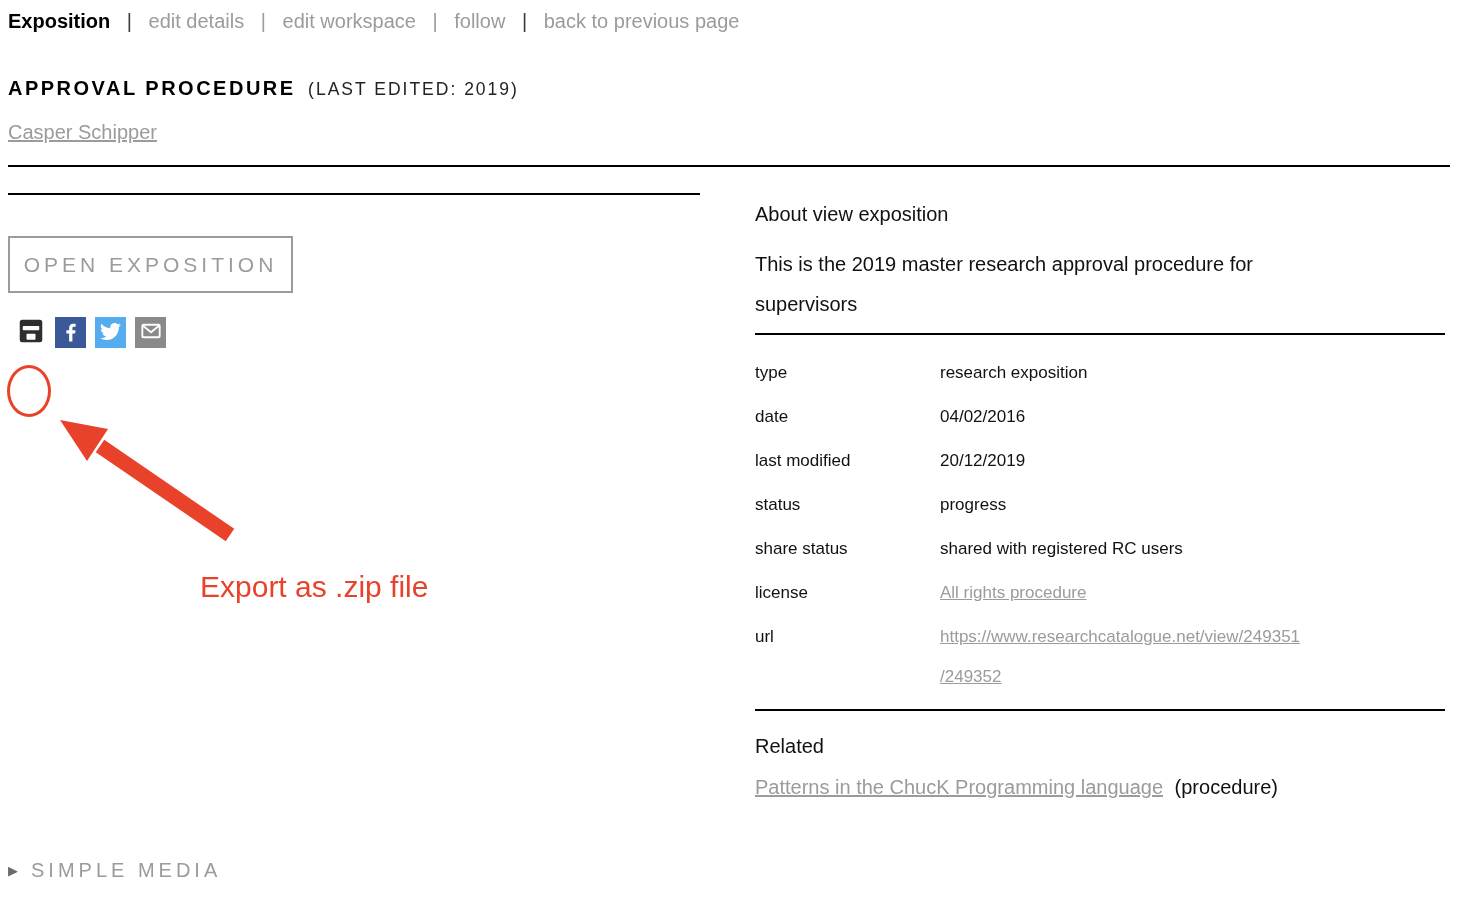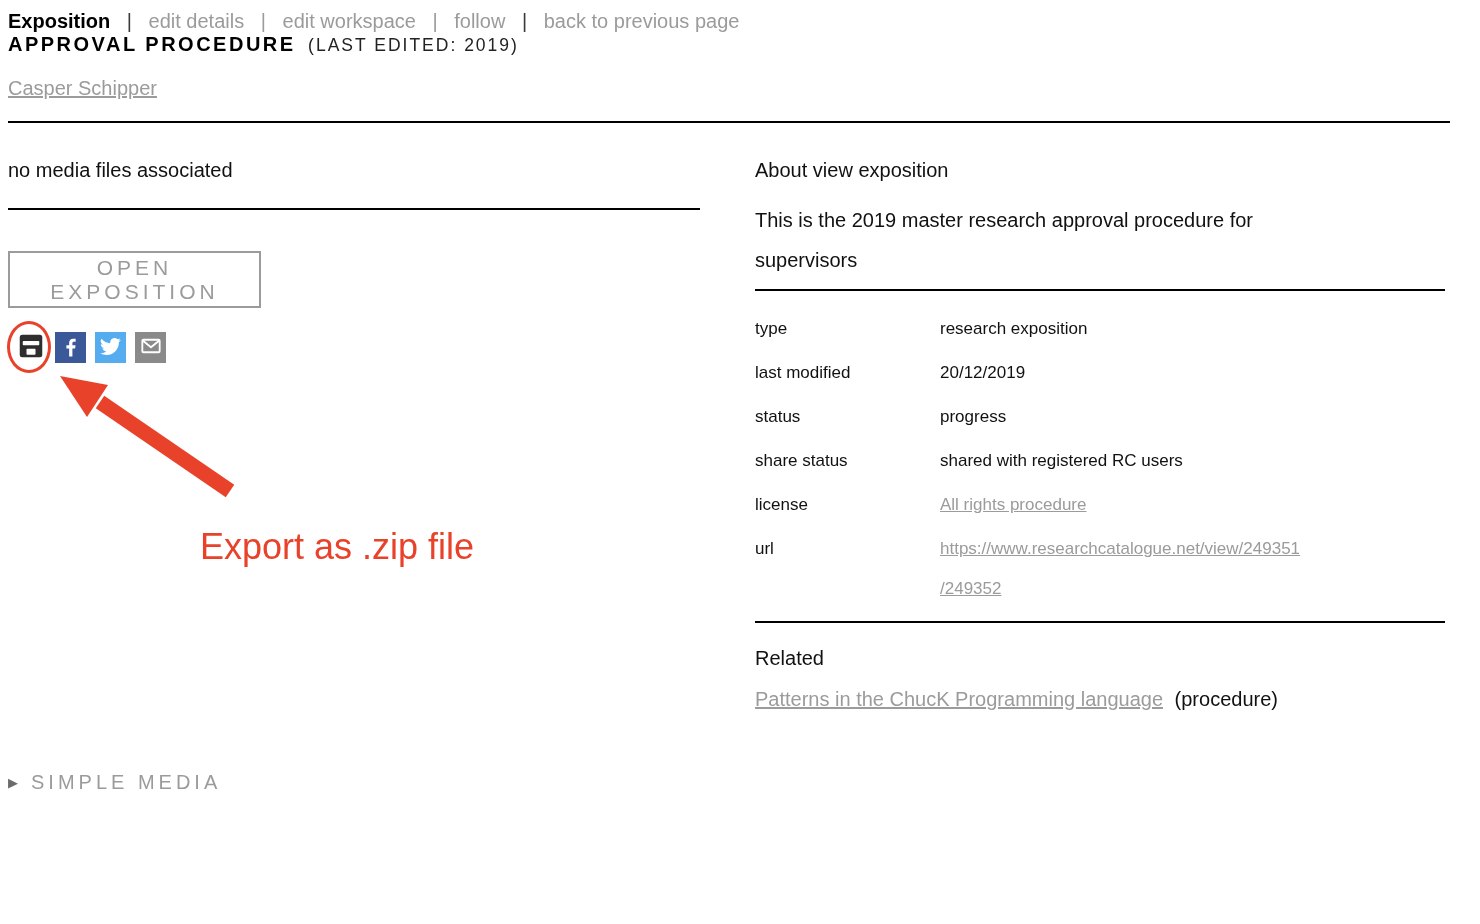--- a/index.html
+++ b/index.html
@@ -12,38 +12,38 @@
   .page { position: relative; padding: 10px 30px 0 8px; width: 1480px; }
 
   
   .top-nav { font-size: 20px; white-space: nowrap; }
   .nav-current { font-weight: 700; color: #000; }
   .nav-link { color: #9b9b9b; text-decoration: none; cursor: pointer; }
   .sep { color: #9b9b9b; margin: 0 11px; }
   .sep.dark { color: #3a3a3a; }
 
   
-  .headline { }
+  .headline { margin-top: 44px; }
   .exp-title { font-weight: 700; font-size: 20px; letter-spacing: 2.5px; color: #000; }
   .exp-subtitle { font-weight: 400; font-size: 17.5px; letter-spacing: 2px; color: #222; margin-left: 8px; }
   .author-link { display: inline-block; margin-top: 21px; font-size: 20px; color: #9b9b9b; text-decoration: underline; cursor: pointer; }
 
   hr { border: none; border-top: 2px solid #000; margin: 0; }
   .hr-full { margin-top: 21px; width: 1442px; }
 
   
   .columns { display: flex; align-items: flex-start; }
   .col-left { width: 692px; position: relative; }
   .col-right { width: 690px; margin-left: 55px; }
 
   .media-status { margin: 36px 0 0; font-size: 20px; color: #111; }
   .hr-left { margin-top: 26px; width: 692px; }
 
   .open-btn {
-    margin-top: 41px; width: 253px; height: 57px;
+    margin-top: 41px; width: 285px; height: 57px;
     border: 2px solid #9b9b9b; background: #fff; color: #9b9b9b;
     font-size: 21px; letter-spacing: 4px;
     font-family: "Liberation Sans", "DejaVu Sans", sans-serif;
     display: flex; align-items: center; justify-content: center; cursor: pointer;
   }
 
   .icons-row { margin-top: 24px; display: flex; align-items: center; gap: 9px; padding-left: 7px; }
   .icon-btn { width: 31px; height: 31px; border: none; padding: 0; background: transparent; cursor: pointer;
               display: flex; align-items: center; justify-content: center; }
   .icon-sq-fb { background: #3b5998; }
@@ -51,21 +51,21 @@
   .icon-sq-mail { background: #8a8a8a; }
 
   
   .red-circle {
     position: absolute; left: -1px; top: 198px; width: 44px; height: 52px;
     border: 3px solid #e8432a; border-radius: 50%; pointer-events: none;
   }
   .arrow-svg { position: absolute; left: 30px; top: 245px; pointer-events: none; }
   .annotation-text {
     position: absolute; left: 192px; top: 403px;
-    font-size: 36px; color: #e8432a; white-space: nowrap; pointer-events: none;
+    font-size: 30px; color: #e8432a; white-space: nowrap; pointer-events: none;
   }
 
   
   .about-heading { margin: 36px 0 0; font-size: 20px; }
   .about-desc { margin: 18px 0 0; font-size: 20px; line-height: 40px; width: 580px; }
   .hr-right { margin-top: 9px; width: 690px; }
 
   .details { margin-top: 26px; }
   .detail-row { display: flex; font-size: 17px; line-height: 24px; margin-bottom: 20px; }
   .detail-label { width: 185px; flex-shrink: 0; color: #111; }
@@ -107,21 +107,20 @@
     <span class="exp-title">APPROVAL PROCEDURE</span>
     <span class="exp-subtitle">(LAST EDITED: 2019)</span>
   </div>
   <a class="author-link">Casper Schipper</a>
 
   <hr class="hr-full">
 
   <div class="columns">
 
     <div class="col-left">
-      <p class="media-status">no media files associated</p>
       <hr class="hr-left">
 
       <button class="open-btn">OPEN EXPOSITION</button>
 
       <div class="icons-row">
         <button class="icon-btn">
           <span>
             <svg width="30" height="30" viewBox="0 0 24 24">
               <path fill="#2e2e2e" d="M3 5a2 2 0 0 1 2-2h14a2 2 0 0 1 2 2v14a2 2 0 0 1-2 2H5a2 2 0 0 1-2-2z"></path>
               <rect x="5.4" y="8" width="13.2" height="3.4" rx="0.6" fill="#fff"></rect>
@@ -165,20 +164,24 @@
       <p class="about-heading">About view exposition</p>
       <p class="about-desc">This is the 2019 master research approval procedure for supervisors</p>
       <hr class="hr-right">
 
       <div class="details">
         <div class="detail-row">
           <span class="detail-label">type</span>
           <span class="detail-value">research exposition</span>
         </div>
         <div class="detail-row">
+          <span class="detail-label">date</span>
+          <span class="detail-value">04/02/2016</span>
+        </div>
+        <div class="detail-row">
           <span class="detail-label">last modified</span>
           <span class="detail-value">20/12/2019</span>
         </div>
         <div class="detail-row">
           <span class="detail-label">status</span>
           <span class="detail-value">progress</span>
         </div>
         <div class="detail-row">
           <span class="detail-label">share status</span>
           <span class="detail-value">shared with registered RC users</span>

